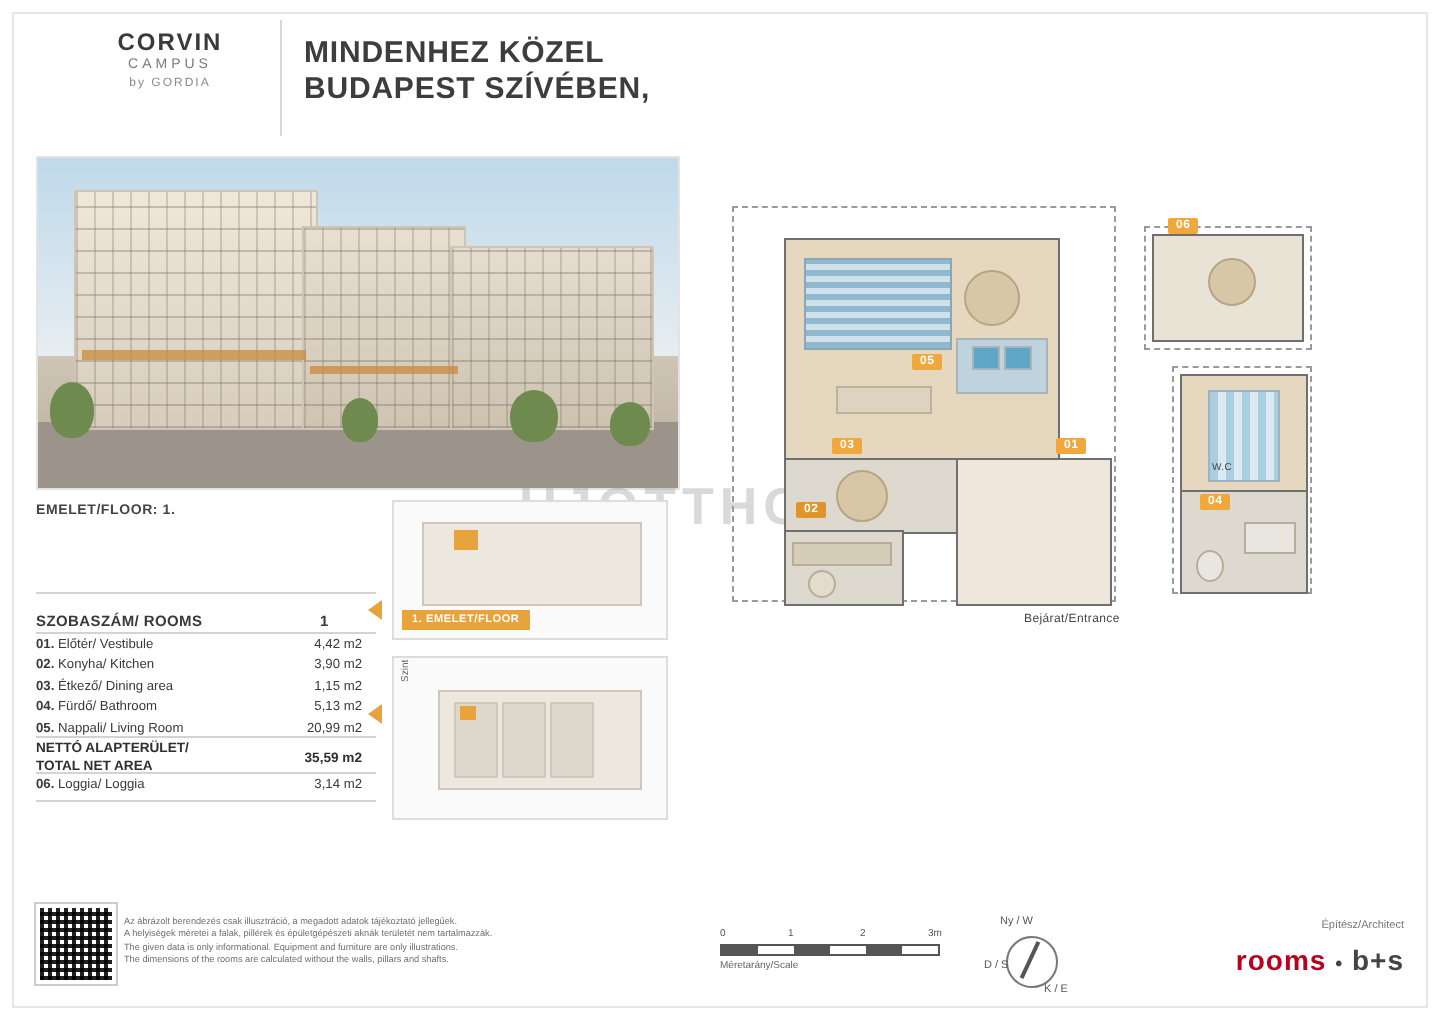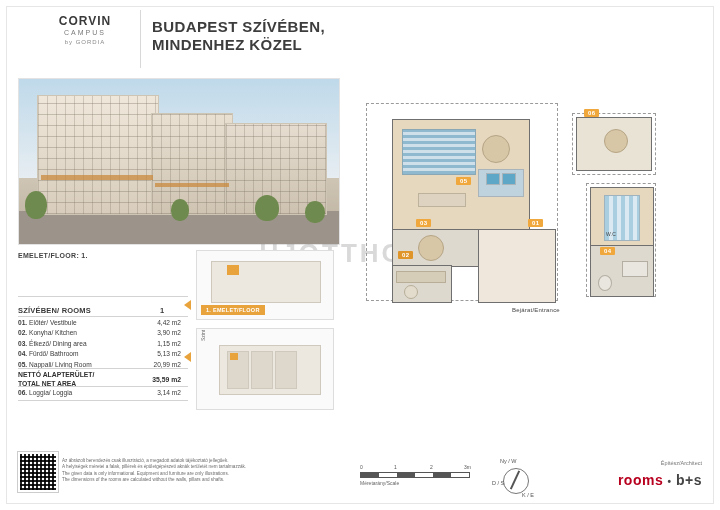--- a/index.html
+++ b/index.html
@@ -215,22 +215,22 @@
 <div class="page">
   <div class="outer-border"></div>
 
   <div class="logo">
     <div class="name">CORVIN</div>
     <div class="sub">CAMPUS</div>
     <div class="by">by GORDIA</div>
   </div>
   <div class="divider-v"></div>
   <div class="headline">
+    <div>MINDENHEZ KÖZEL</div>
     <div>BUDAPEST SZÍVÉBEN,</div>
-    <div>MINDENHEZ KÖZEL</div>
   </div>
 
   <div class="render">
     <div class="sky"></div>
     <div class="ground"></div>
     <div class="road"></div>
     <div class="bld b1">
         <div class="win-grid"></div>
       </div>
     <div class="bld b2">
@@ -246,21 +246,21 @@
     <div class="tree" style="left:236px;top:116px;width:24px;height:26px;"></div>
     <div class="tree" style="left:286px;top:122px;width:20px;height:22px;"></div>
   </div>
 
   <div class="wm">UJOTTHON.HU</div>
 
   <div class="floor-label">EMELET/FLOOR: 1.</div>
   <div class="rule" style="top:296px;"></div>
 
   <div class="rooms-head">
-    <span>SZÍVÉBEN/ ROOMS</span>
+    <span>SZOBASZÁM/ ROOMS</span>
     <span class="cnt">1</span>
   </div>
   <div class="rule" style="top:316px;"></div>
 
   <div class="rlist">
     <div class="row">
       <span class="no">01.</span>
       <span class="nm">Előtér/ Vestibule</span>
       <span class="val">4,42 m2</span>
     </div>

